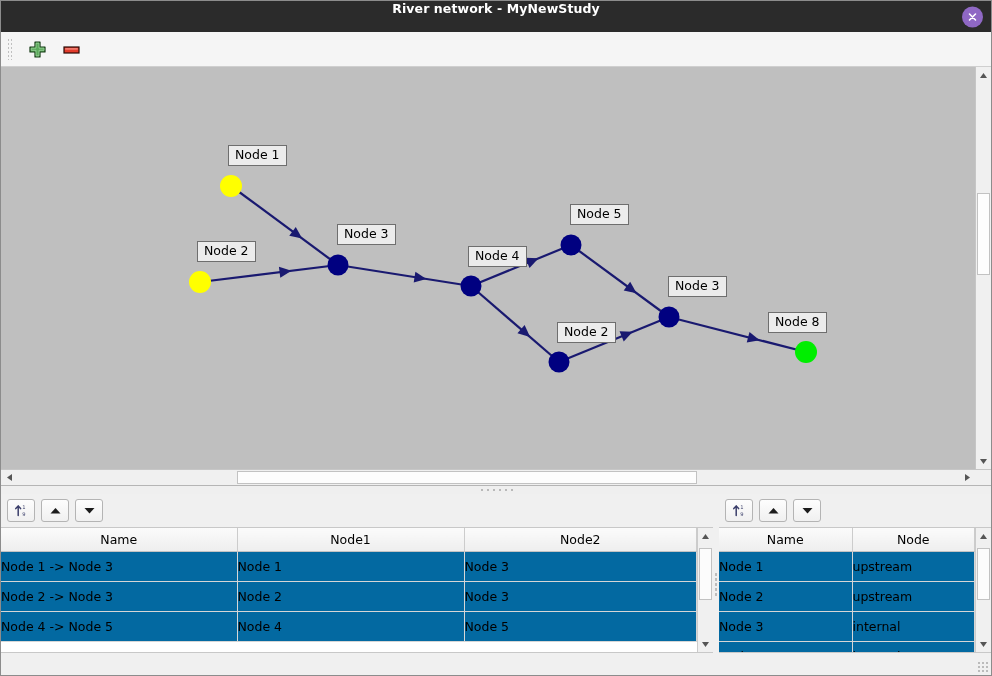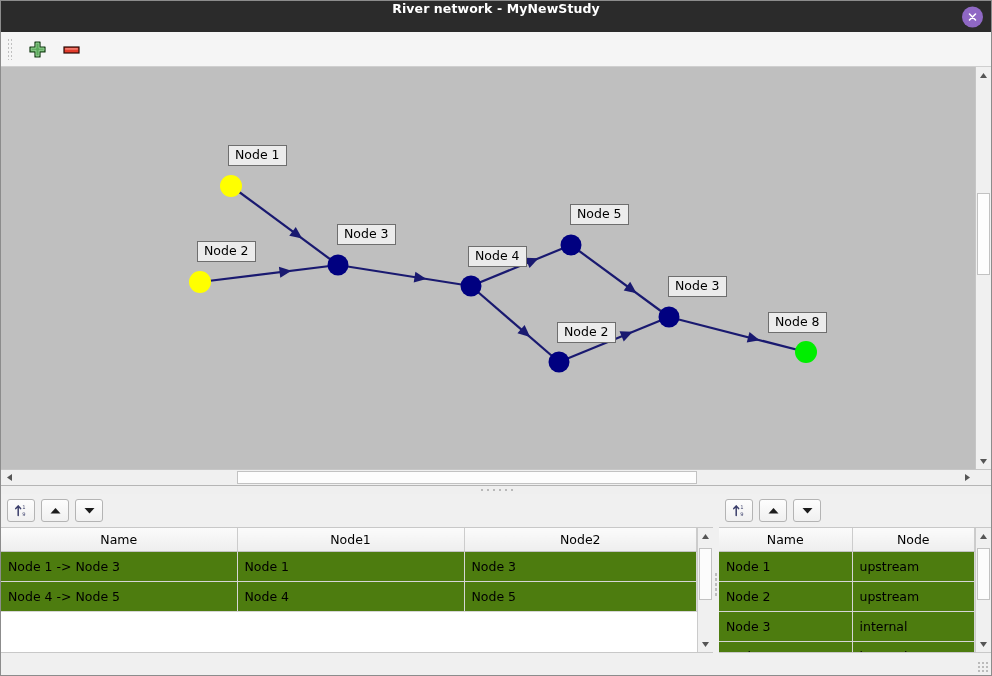--- a/index.html
+++ b/index.html
@@ -201,23 +201,23 @@
     font-size: 12.5px;
     color: #000;
     text-align: center;
     cursor: pointer;
     margin-left: 20px;
   }
   table.grid td {
     border-right: 1px solid #d6d6d6;
     border-bottom: 1px solid #d6d6d6;
     height: 30px;
-    padding: 0 7px;
+    padding: 0 0;
     color: #000;
-    background: #4d7c0f;
+    background: #0369a1;
     white-space: nowrap;
     overflow: hidden;
     text-overflow: ellipsis;
     cursor: pointer;
   }
   .tbl-vscroll {
     width: 16px; min-width:16px;
     background: #f0f0f0;
     border-left: 1px solid #cbcbcb;
     display: flex; flex-direction: column;
@@ -384,20 +384,25 @@
                   <th>Node2</th>
                 </tr>
               </thead>
             <tbody>
                 <tr>
                   <td>Node 1 -&gt; Node 3</td>
                   <td>Node 1</td>
                   <td>Node 3</td>
                 </tr>
                 <tr>
+                  <td>Node 2 -&gt; Node 3</td>
+                  <td>Node 2</td>
+                  <td>Node 3</td>
+                </tr>
+                <tr>
                   <td>Node 4 -&gt; Node 5</td>
                   <td>Node 4</td>
                   <td>Node 5</td>
                 </tr>
               </tbody>
           </table>
         </div>
         <div class="tbl-vscroll">
           <div class="sb-btn">
             <svg width="9" height="7" viewBox="0 0 9 7">

